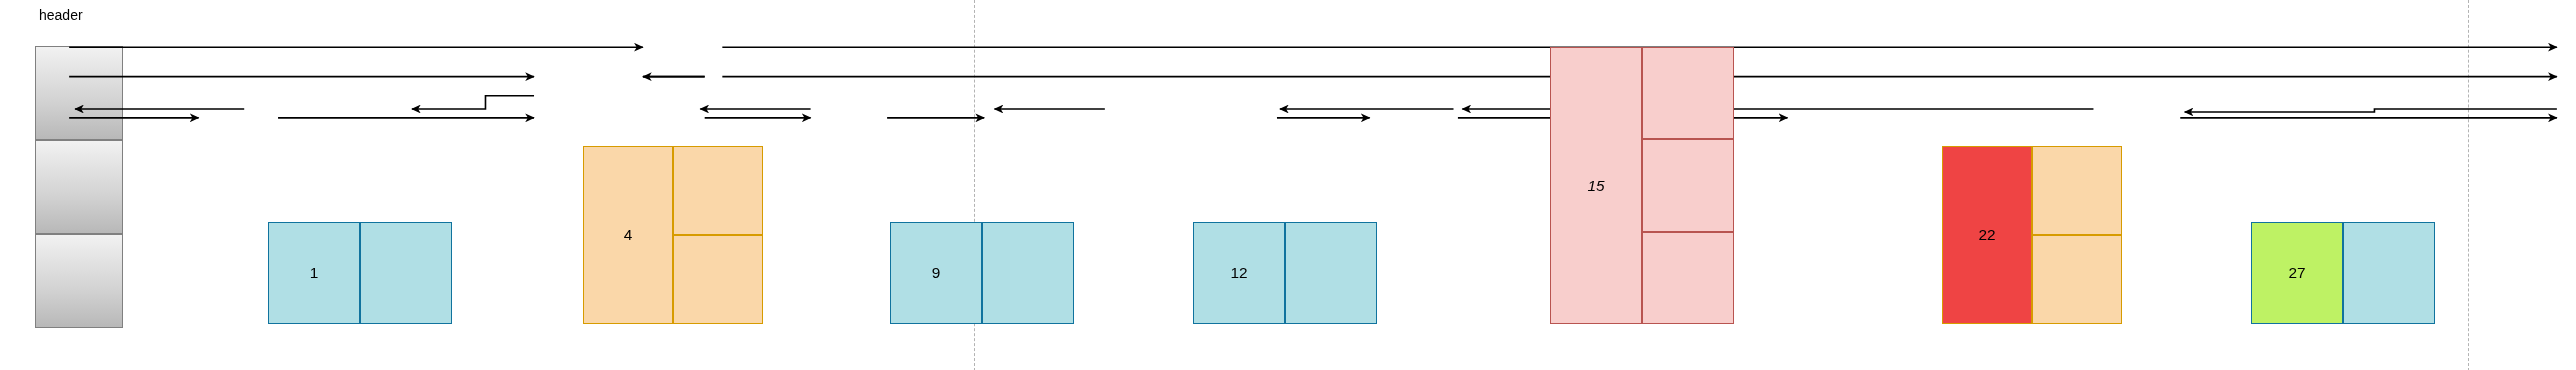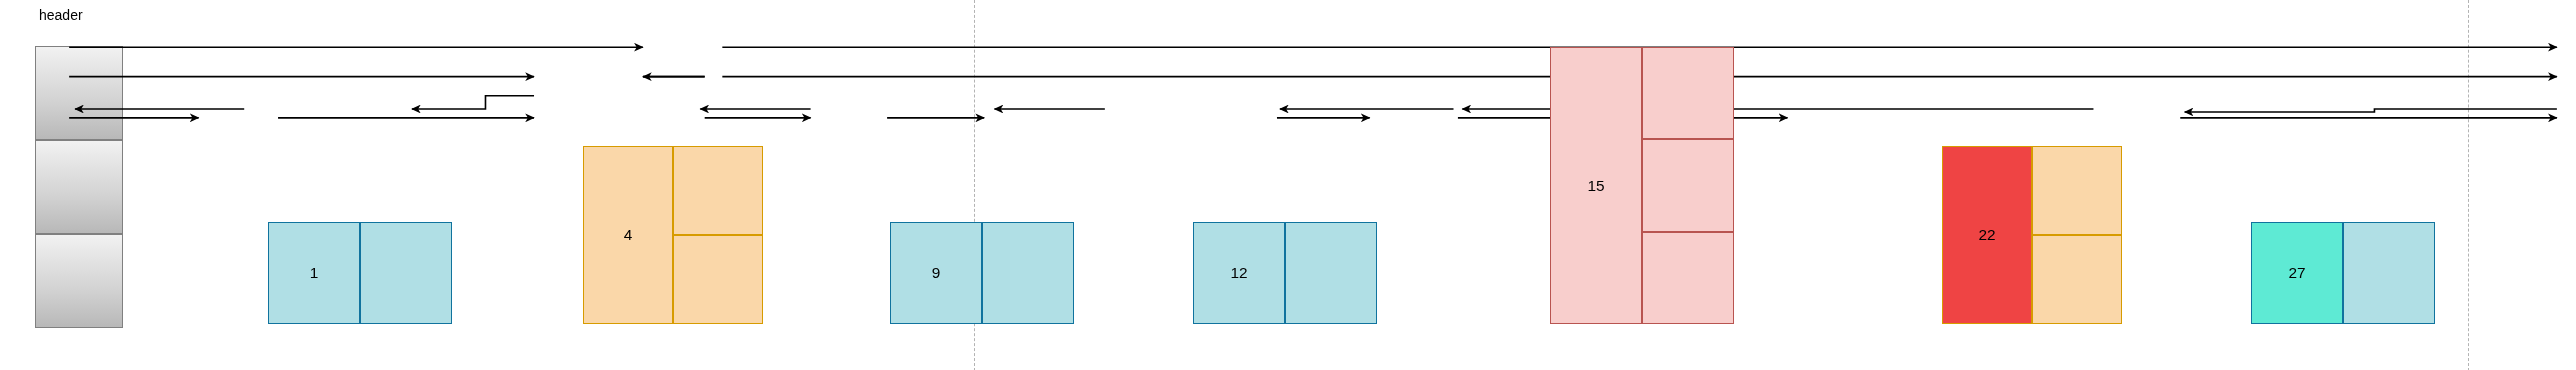--- a/index.html
+++ b/index.html
@@ -82,21 +82,21 @@
   <div class="node" style="left: 890px; top: 222px; width: 184px; height: 102px;">
     <div class="cell" style="width: 92px; height: 102px; background: rgb(176, 223, 229); border-width: 1.5px 0.7px 1.5px 1.5px; border-style: solid; border-color: rgb(16, 115, 158); border-image: initial;">9</div>
     <div class="cell" style="width: 92px; height: 102px; background: rgb(176, 223, 229); border-width: 1.5px 1.5px 1.5px 0.7px; border-style: solid; border-color: rgb(16, 115, 158); border-image: initial;"></div>
   </div>
 
   <div class="node" style="left: 1193px; top: 222px; width: 208px; height: 102px;">
     <div class="cell" style="width: 92px; height: 102px; background: rgb(176, 223, 229); border-width: 1.5px 0.7px 1.5px 1.5px; border-style: solid; border-color: rgb(16, 115, 158); border-image: initial;">12</div>
     <div class="cell" style="width: 92px; height: 102px; background: rgb(176, 223, 229); border-width: 1.5px 1.5px 1.5px 0.7px; border-style: solid; border-color: rgb(16, 115, 158); border-image: initial;"></div>
   </div>
 
-  <div class="node" style="left: 1550px; top: 47px; width: 192px; height: 277px;">
+  <div class="node" style="left: 1550px; top: 47px; width: 192px; height: 277px; font-style: italic;">
     <div class="cell" style="width: 92px; height: 277px; background: rgb(248, 206, 204); border-width: 1.5px 0.7px 1.5px 1.5px; border-style: solid; border-color: rgb(184, 84, 80); border-image: initial;">15</div>
     <div style="width: 92px; height: 277px; display: flex; flex-direction: column;">
       <div class="cell" style="flex:1;background:#f8cecc;border:1.5px solid #b85450;
                   border-left:0.7px solid #b85450;border-bottom:0.7px solid #b85450;"></div>
       <div class="cell" style="flex:1;background:#f8cecc;border:1.5px solid #b85450;
                   border-left:0.7px solid #b85450;border-top:0.7px solid #b85450;
                   border-bottom:0.7px solid #b85450;"></div>
       <div class="cell" style="flex:1;background:#f8cecc;border:1.5px solid #b85450;
                   border-left:0.7px solid #b85450;border-top:0.7px solid #b85450;"></div>
     </div>
@@ -106,18 +106,18 @@
     <div class="cell" style="width: 90px; height: 178px; background: #ef4444; border-width: 1.5px 0.7px 1.5px 1.5px; border-style: solid; border-color: rgb(215, 155, 0); border-image: initial;">22</div>
     <div style="width: 90px; height: 178px; display: flex; flex-direction: column;">
       <div class="cell" style="flex:1;background:#fad7a9;border:1.5px solid #d79b00;
                   border-left:0.7px solid #d79b00;border-bottom:0.7px solid #d79b00;"></div>
       <div class="cell" style="flex:1;background:#fad7a9;border:1.5px solid #d79b00;
                   border-left:0.7px solid #d79b00;border-top:0.7px solid #d79b00;"></div>
     </div>
   </div>
 
   <div class="node" style="left: 2251px; top: 222px; width: 184px; height: 102px;">
-    <div class="cell" style="width: 92px; height: 102px; background: #5eead4; border-width: 1.5px 0.7px 1.5px 1.5px; border-style: solid; border-color: rgb(16, 115, 158); border-image: initial;">27</div>
+    <div class="cell" style="width: 92px; height: 102px; background: #bef264; border-width: 1.5px 0.7px 1.5px 1.5px; border-style: solid; border-color: rgb(16, 115, 158); border-image: initial;">27</div>
     <div class="cell" style="width: 92px; height: 102px; background: rgb(176, 223, 229); border-width: 1.5px 1.5px 1.5px 0.7px; border-style: solid; border-color: rgb(16, 115, 158); border-image: initial;"></div>
   </div>
 
 </div>
 
 
 </body></html>

